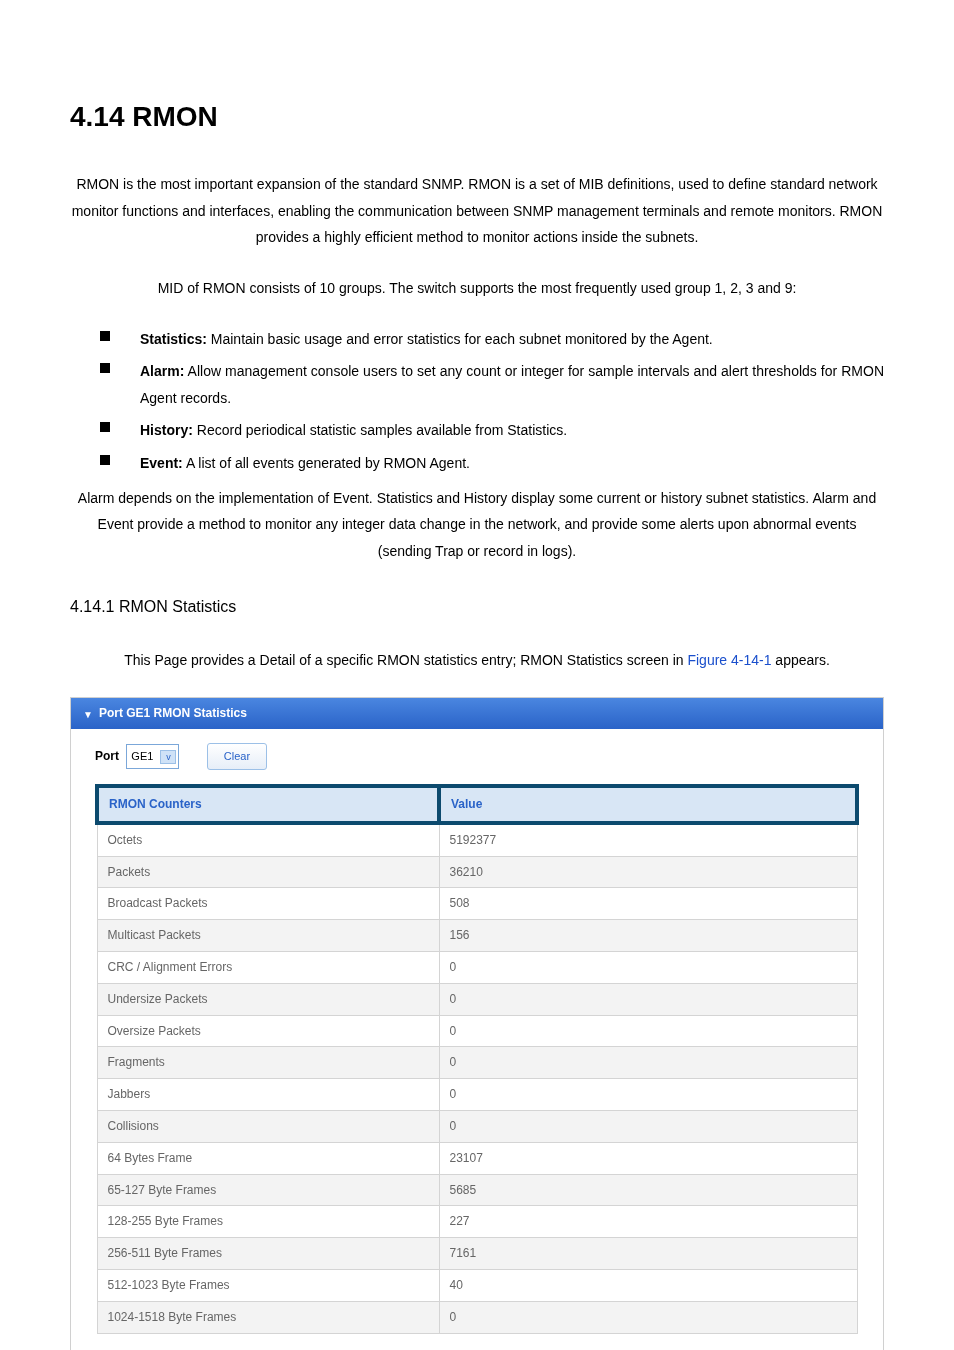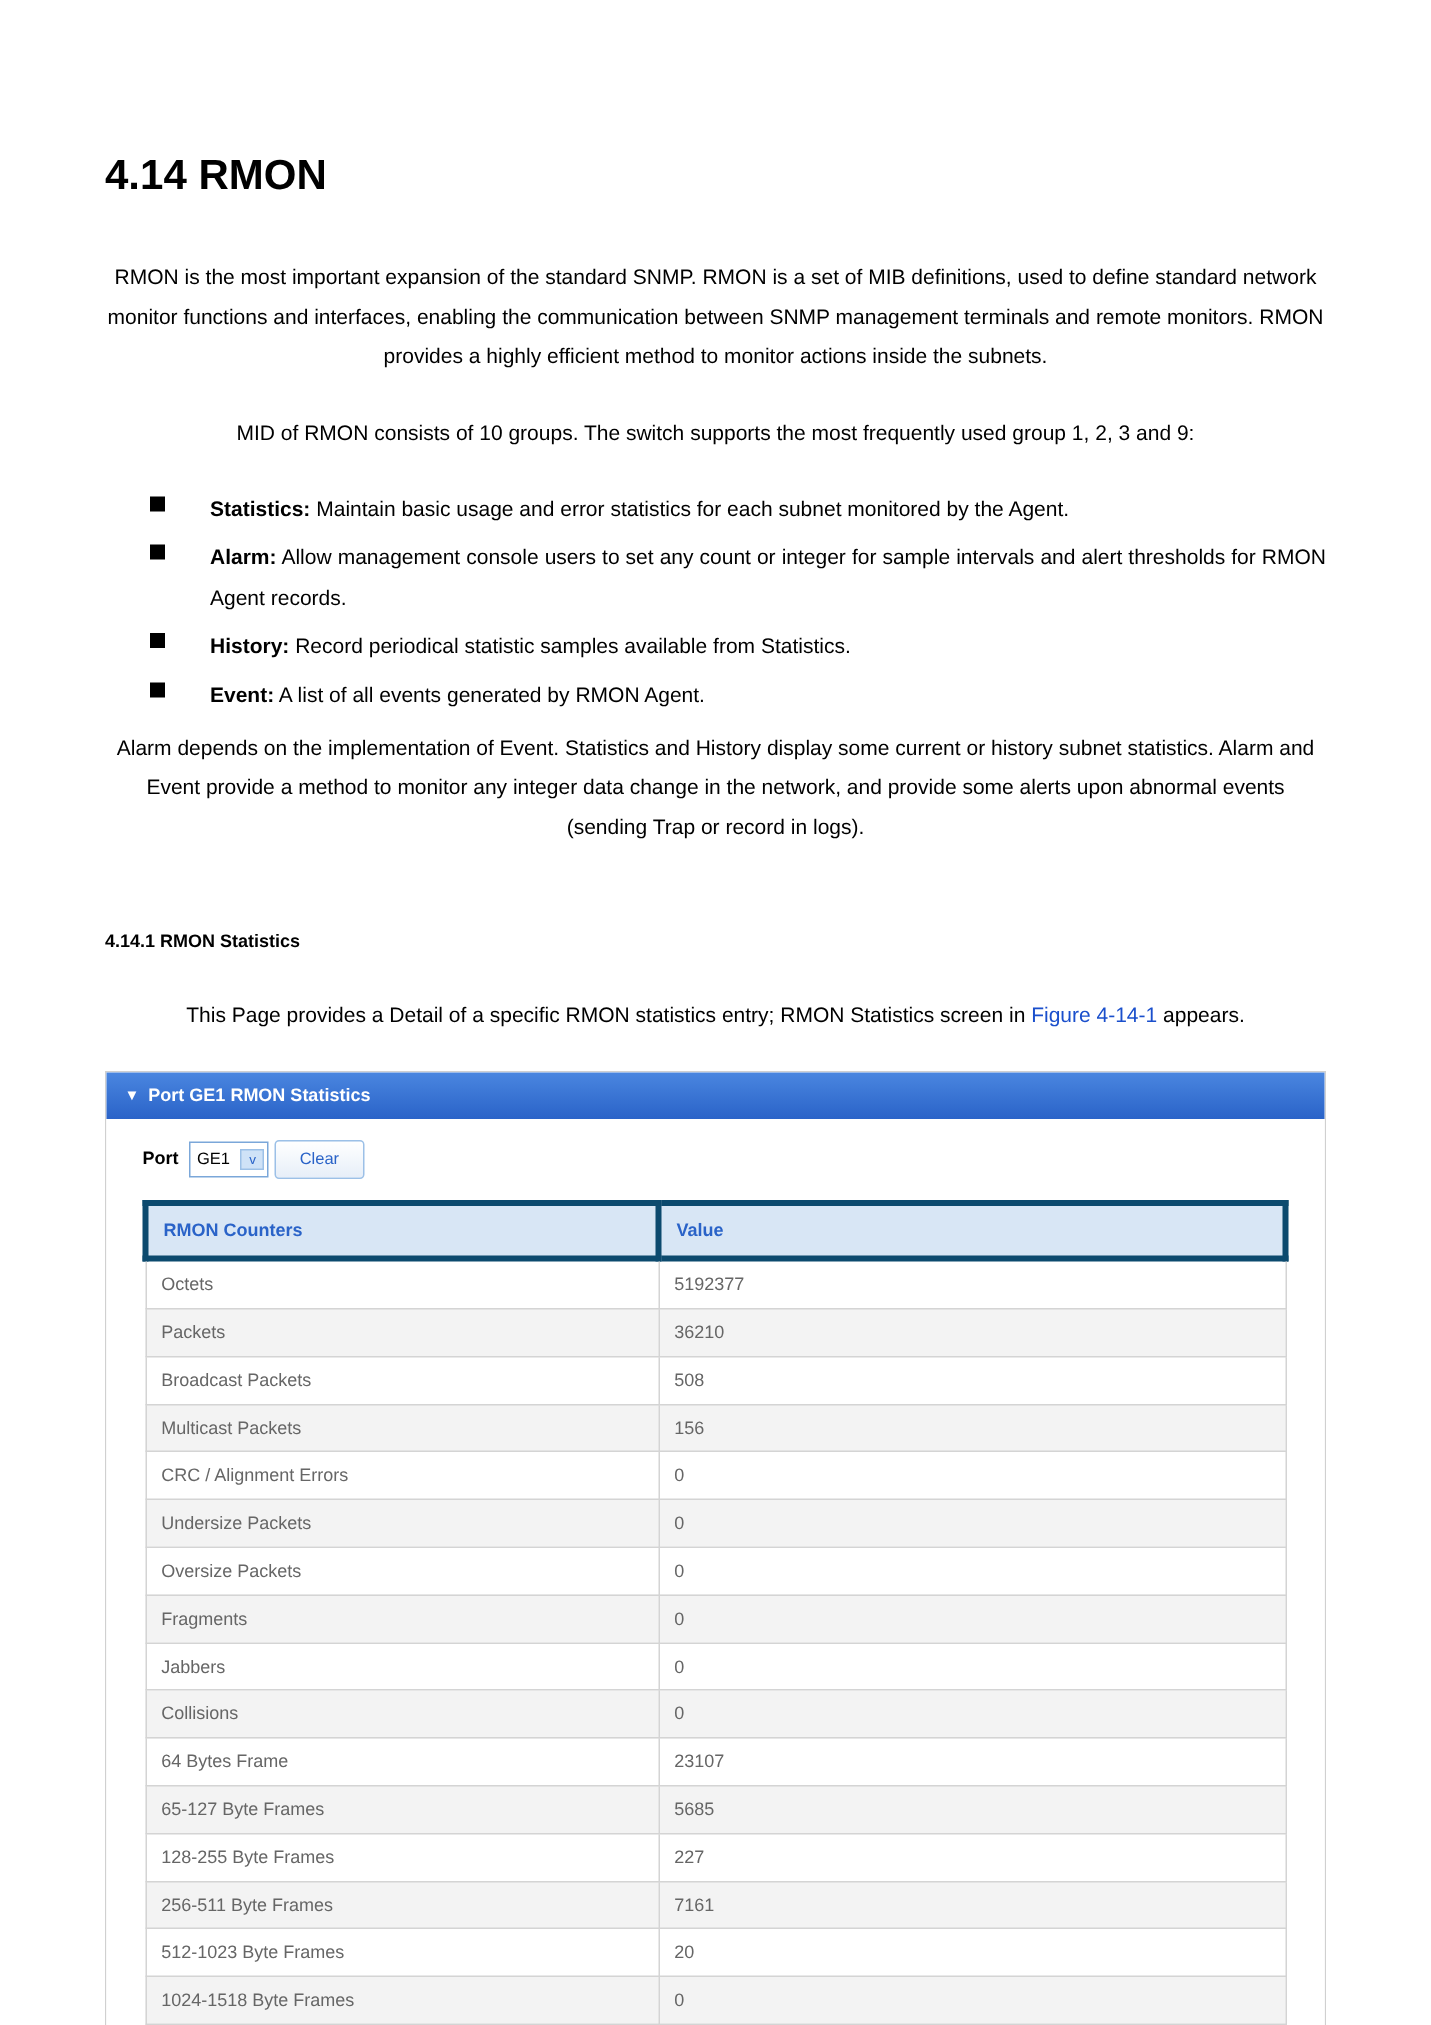--- a/index.html
+++ b/index.html
@@ -39,23 +39,23 @@
   }
   ul.blist li .sq {
     position: absolute;
     left: 0;
     top: 5px;
     width: 10px;
     height: 10px;
     background: #000;
   }
   h3.subsection-title {
-    font-size: 12px;
-    font-weight: bold;
-    margin: 52px 0 24px 0;
+    font-size: 16px;
+    font-weight: normal;
+    margin: 28px 0 24px 0;
   }
   .figref {
     color: #1a4fcc;
   }
   
   .shot-wrap {
     border: 1px solid #d0d0d0;
     background: #f4f6f8;
     padding: 0;
     margin: 10px 0 0 0;
@@ -110,20 +110,21 @@
     width: 14px;
     text-align: center;
     font-size: 9px;
     color: #2a63c8;
     margin-left: 4px;
     line-height: 12px;
     vertical-align: middle;
   }
   .clear-btn {
     display: inline-block;
+    margin-left: 24px;
     padding: 2px 16px;
     font-size: 11px;
     background: linear-gradient(#ffffff, #e6eef8);
     border: 1px solid #9cc0e7;
     border-radius: 3px;
     color: #2a63c8;
     font-weight: normal;
     vertical-align: middle;
     cursor: pointer;
   }
@@ -253,21 +254,21 @@
               <tr>
                 <td>128-255 Byte Frames</td>
                 <td class="val">227</td>
               </tr>
               <tr>
                 <td>256-511 Byte Frames</td>
                 <td class="val">7161</td>
               </tr>
               <tr>
                 <td>512-1023 Byte Frames</td>
-                <td class="val">20</td>
+                <td class="val">40</td>
               </tr>
               <tr>
                 <td>1024-1518 Byte Frames</td>
                 <td class="val">0</td>
               </tr>
             </tbody>
         </table>
       </div>
     </div>
   </div>

